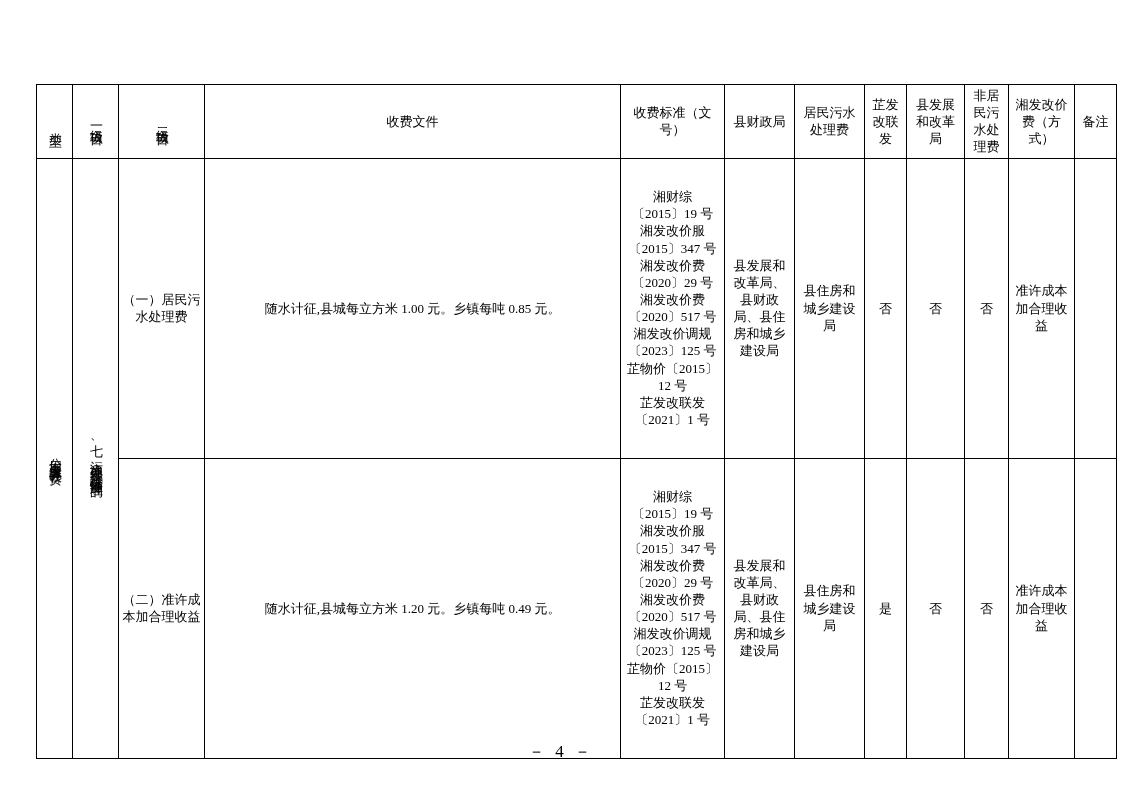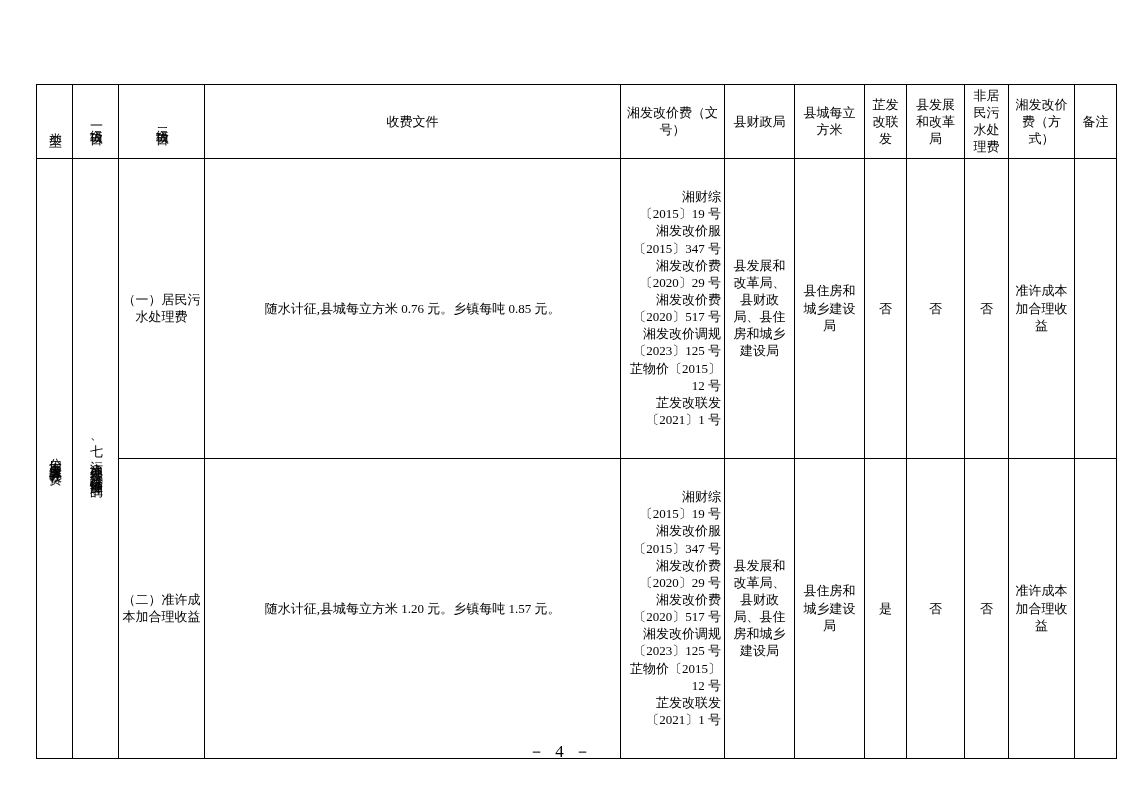--- a/index.html
+++ b/index.html
@@ -79,21 +79,21 @@
     max-height: 260px;
   }
   th .vtext {
     max-height: 58px;
   }
   .doc-cell {
     font-size: 12.5px;
     line-height: 1.45;
     padding: 6px 2px;
   }
-  .doc-line { display: block; white-space: nowrap; text-align: right; }
+  .doc-line { display: block; white-space: nowrap; }
   .std-cell {
     text-align: left;
     padding-left: 8px;
     font-size: 13.5px;
   }
   .l2-cell {
     text-align: left;
     padding-left: 8px;
     font-size: 13.5px;
     line-height: 1.4;
@@ -140,36 +140,36 @@
         <col class="col-import">
         <col class="col-method">
         <col class="col-remark">
       </colgroup>
       <thead>
         <tr>
           <th><span class="vtext">类型</span></th>
           <th><span class="vtext">一级项目</span></th>
           <th><span class="vtext">二级项目</span></th>
           <th><span>收费文件</span></th>
-          <th><span>湘发改价费（文号）</span></th>
+          <th><span>收费标准（文号）</span></th>
           <th><span>县财政局</span></th>
-          <th><span>县城每立方米</span></th>
+          <th><span>居民污水处理费</span></th>
           <th><span>芷发改联发</span></th>
           <th><span>县发展和改革局</span></th>
           <th><span>非居民污水处理费</span></th>
           <th><span>湘发改价费（方式）</span></th>
           <th><span>备注</span></th>
         </tr>
       </thead>
       <tbody>
         <tr class="row-tall">
           <td class="cell-type" rowspan="2"><span class="vtext">公用事业服务收费</span></td>
           <td class="cell-l1" rowspan="2"><span class="vtext">七、污水处理费（按经营性管理的）</span></td>
           <td class="l2-cell">（一）居民污水处理费</td>
-          <td class="std-cell">随水计征,县城每立方米 0.76 元。乡镇每吨 0.85 元。</td>
+          <td class="std-cell">随水计征,县城每立方米 1.00 元。乡镇每吨 0.85 元。</td>
           <td class="doc-cell">
             <span class="doc-line">湘财综</span>
             <span class="doc-line">〔2015〕19 号</span>
             <span class="doc-line">湘发改价服</span>
             <span class="doc-line">〔2015〕347 号</span>
             <span class="doc-line">湘发改价费</span>
             <span class="doc-line">〔2020〕29 号</span>
             <span class="doc-line">湘发改价费</span>
             <span class="doc-line">〔2020〕517 号</span>
             <span class="doc-line">湘发改价调规</span>
@@ -182,21 +182,21 @@
           <td class="dept-cell">县发展和改革局、县财政局、县住房和城乡建设局</td>
           <td class="dept-cell">县住房和城乡建设局</td>
           <td>否</td>
           <td>否</td>
           <td>否</td>
           <td class="method-cell">准许成本加合理收益</td>
           <td></td>
         </tr>
         <tr class="row-tall">
           <td class="l2-cell">（二）准许成本加合理收益</td>
-          <td class="std-cell">随水计征,县城每立方米 1.20 元。乡镇每吨 1.57 元。</td>
+          <td class="std-cell">随水计征,县城每立方米 1.20 元。乡镇每吨 0.49 元。</td>
           <td class="doc-cell">
             <span class="doc-line">湘财综</span>
             <span class="doc-line">〔2015〕19 号</span>
             <span class="doc-line">湘发改价服</span>
             <span class="doc-line">〔2015〕347 号</span>
             <span class="doc-line">湘发改价费</span>
             <span class="doc-line">〔2020〕29 号</span>
             <span class="doc-line">湘发改价费</span>
             <span class="doc-line">〔2020〕517 号</span>
             <span class="doc-line">湘发改价调规</span>

